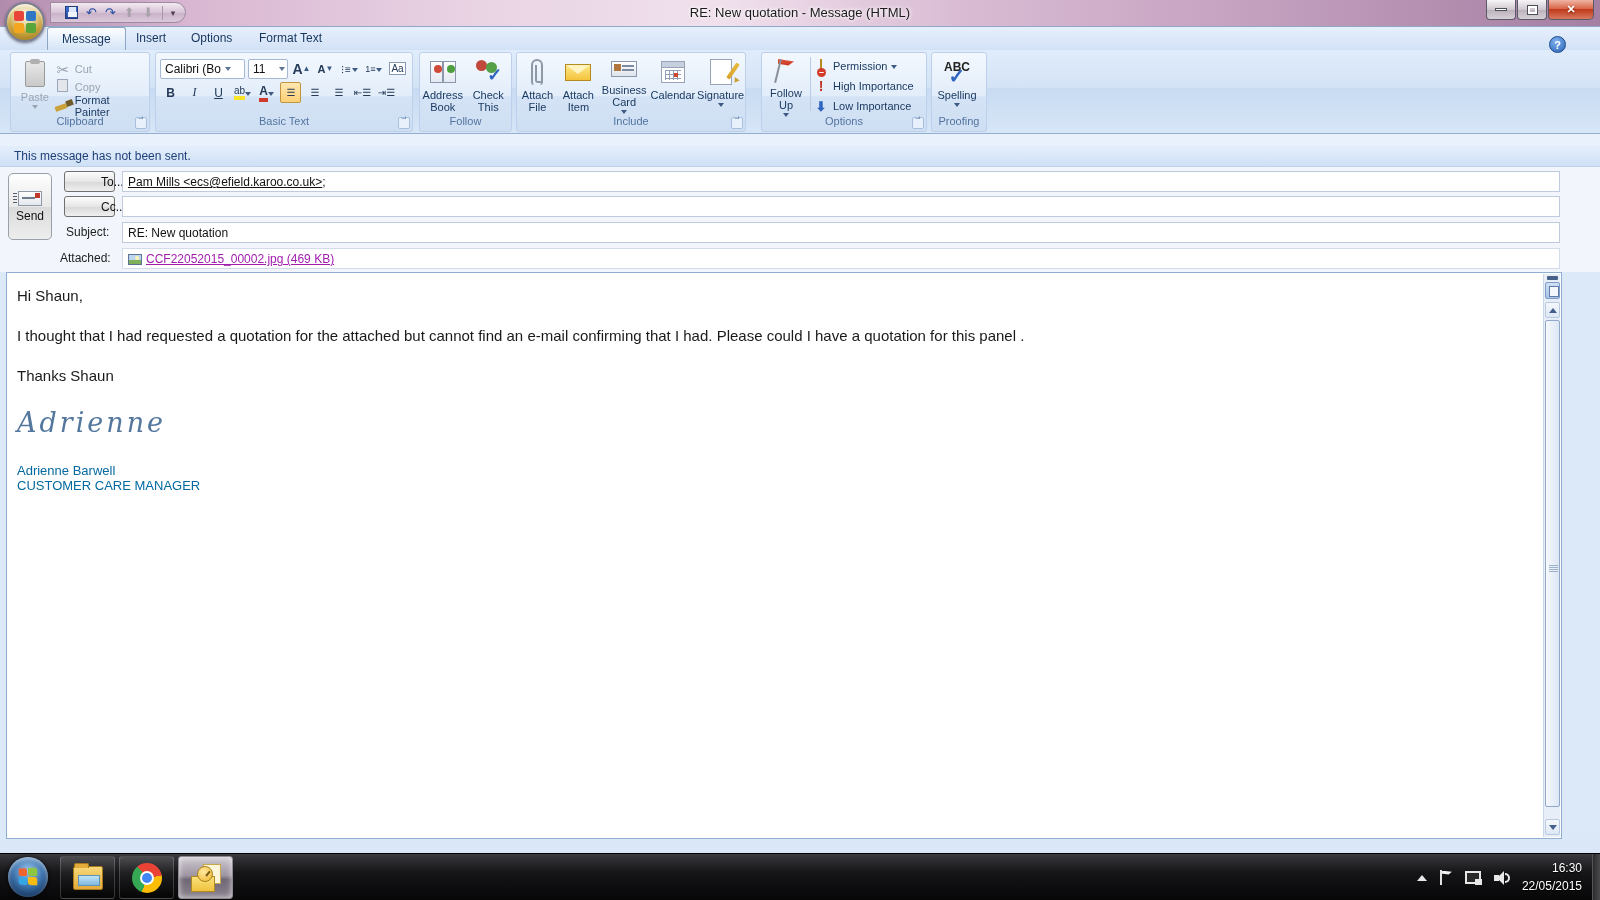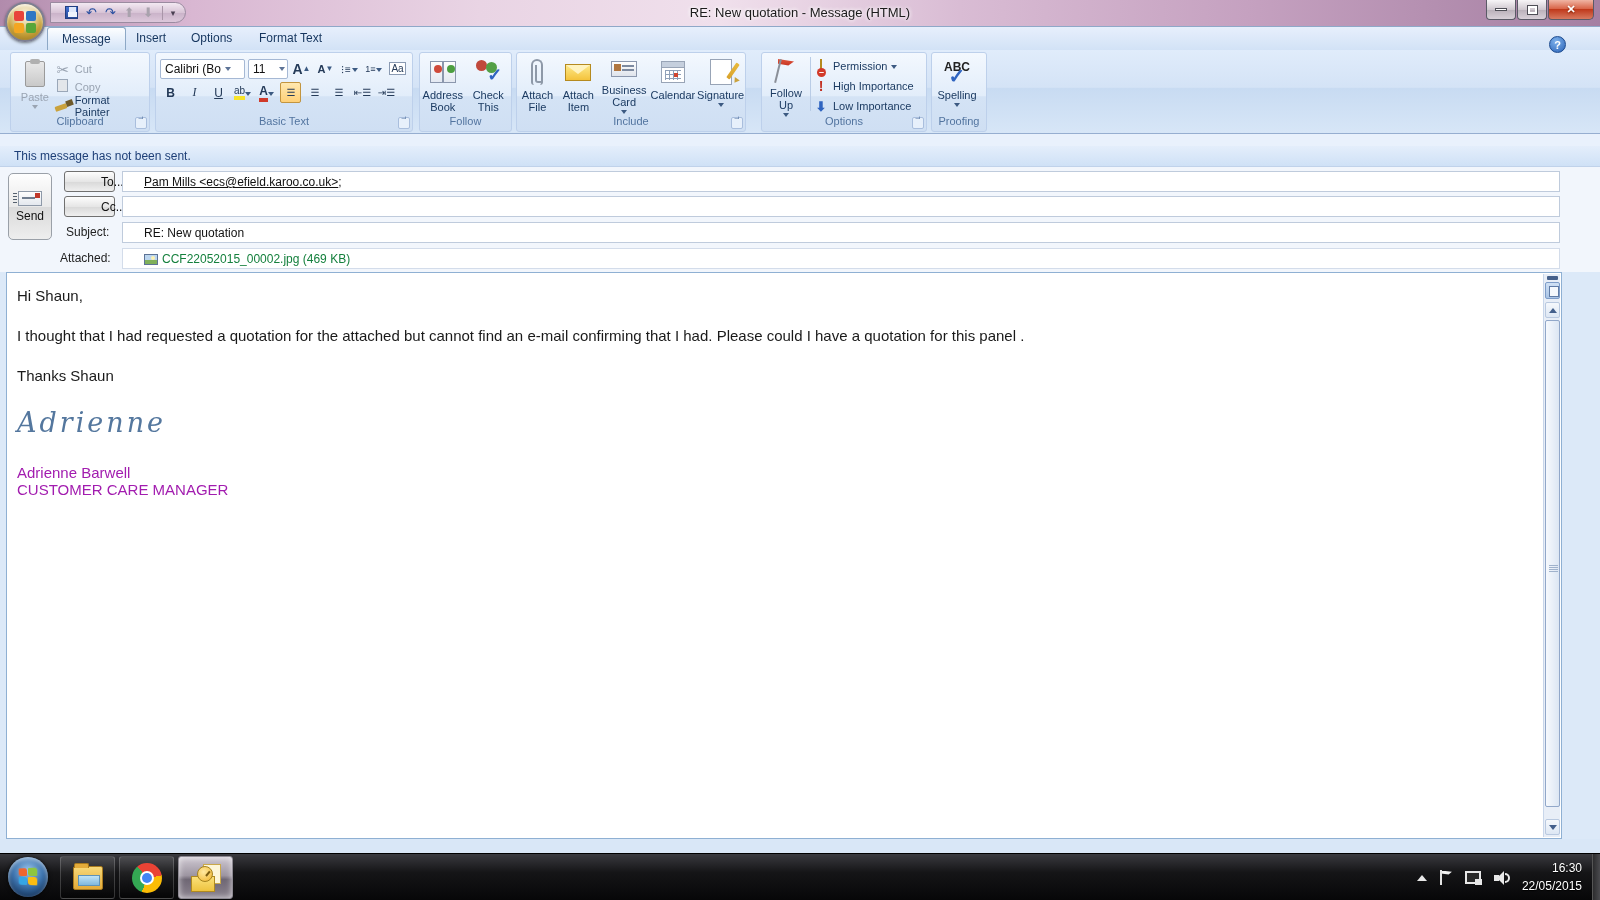--- a/index.html
+++ b/index.html
@@ -152,36 +152,36 @@
     font-size:12px; color:#111; }
   .send-ico { width:24px; height:15px; background:linear-gradient(#fdfdfd,#e4e8ee); border:1px solid #8e99a8; position:relative; }
   .send-ico::before { content:""; position:absolute; left:3px; top:5px; width:13px; height:2px; background:#6f7c8e; }
   .send-ico::after { content:""; position:absolute; right:1px; top:1px; width:5px; height:5px; background:#c0392b; }
   .send-ico .lines { position:absolute; left:-6px; top:1px; width:4px; height:12px;
     background:linear-gradient(#55606e 1px,transparent 1px); background-size:3px 3px; }
   .addr-btn { position:absolute; width:51px; height:21px; border:1px solid #707070; border-radius:3px;
     background:linear-gradient(#fdfdfd,#e6e6e6 50%,#d8d8d8 51%,#efefef);
     font-size:12px; color:#111; text-align:center; padding-top:3px;padding-left:36px; }
   .field { position:absolute; left:122px; width:1438px; height:21px; background:#fff;
-    border:1px solid #bfcbdc; font-size:12px; color:#111; padding:3px 4px 0 21px; white-space:nowrap; overflow:hidden; }
+    border:1px solid #bfcbdc; font-size:12px; color:#111; padding:3px 4px 0 5px; white-space:nowrap; overflow:hidden; }
   .field .resolved { text-decoration:underline; }
   .hdr-label { position:absolute; font-size:12px; color:#222; }
   .attach-chip { display:inline-flex; align-items:center; gap:4px; }
   .ico-img { width:14px; height:11px; border:1px solid #5d7396; background:linear-gradient(#bcd6ef 55%,#7fb05a 56%); position:relative; }
   .ico-img::before { content:""; position:absolute; right:2px; top:1px; width:4px; height:4px; border-radius:50%; background:#fdf2b0; }
-  .attach-link { color:#15803d;text-align:right; }
+  .attach-link { text-decoration:underline; color:#a21caf;text-align:right; }
 
   
   .bodybox { position:absolute; left:6px; top:272px; width:1556px; height:567px; background:#fff;
     border:1px solid #8fb0d3; }
   .bodytext { position:absolute; left:10px; top:14px; right:30px; font-size:15px; color:#1a1a1a; line-height:1.25; }
   .bodytext p { margin-bottom:21px; }
   .sig-script { font-family:"DejaVu Serif", serif; font-style:italic; font-size:27px; color:#54779e;
     letter-spacing:3px; margin:14px 0 24px; }
-  .sig-name { font-size:15px; color:#a21caf; line-height:1.15; }
+  .sig-name { font-size:13px; color:#0369a1; line-height:1.15; }
 
   
   .vscroll { position:absolute; right:1px; top:1px; width:17px; bottom:1px; background:#e8eef7; border-left:1px solid #c8d6ea; }
   .split-handle { position:absolute; top:2px; left:3px; width:11px; height:4px; background:#46608a; border-radius:1px; }
   .sc-topbtn { position:absolute; top:8px; left:1px; width:15px; height:17px; background:linear-gradient(#cfe0f4,#a9c4e6); border:1px solid #7d9cc8; border-radius:2px; }
   .sc-topbtn::before { content:""; position:absolute; left:3px; top:3px; width:8px; height:9px; background:#f4f8fd; border:1px solid #5f7ba6; }
   .sc-up, .sc-down { position:absolute; left:1px; width:15px; height:16px; display:flex; align-items:center; justify-content:center; background:linear-gradient(#f5f8fc,#dde7f4); border:1px solid #b9c9e0; border-radius:2px; }
   .sc-up { top:28px; }
   .sc-down { bottom:2px; }
   .tri-up { width:0; height:0; border-left:4px solid transparent; border-right:4px solid transparent; border-bottom:5px solid #44608c; }

